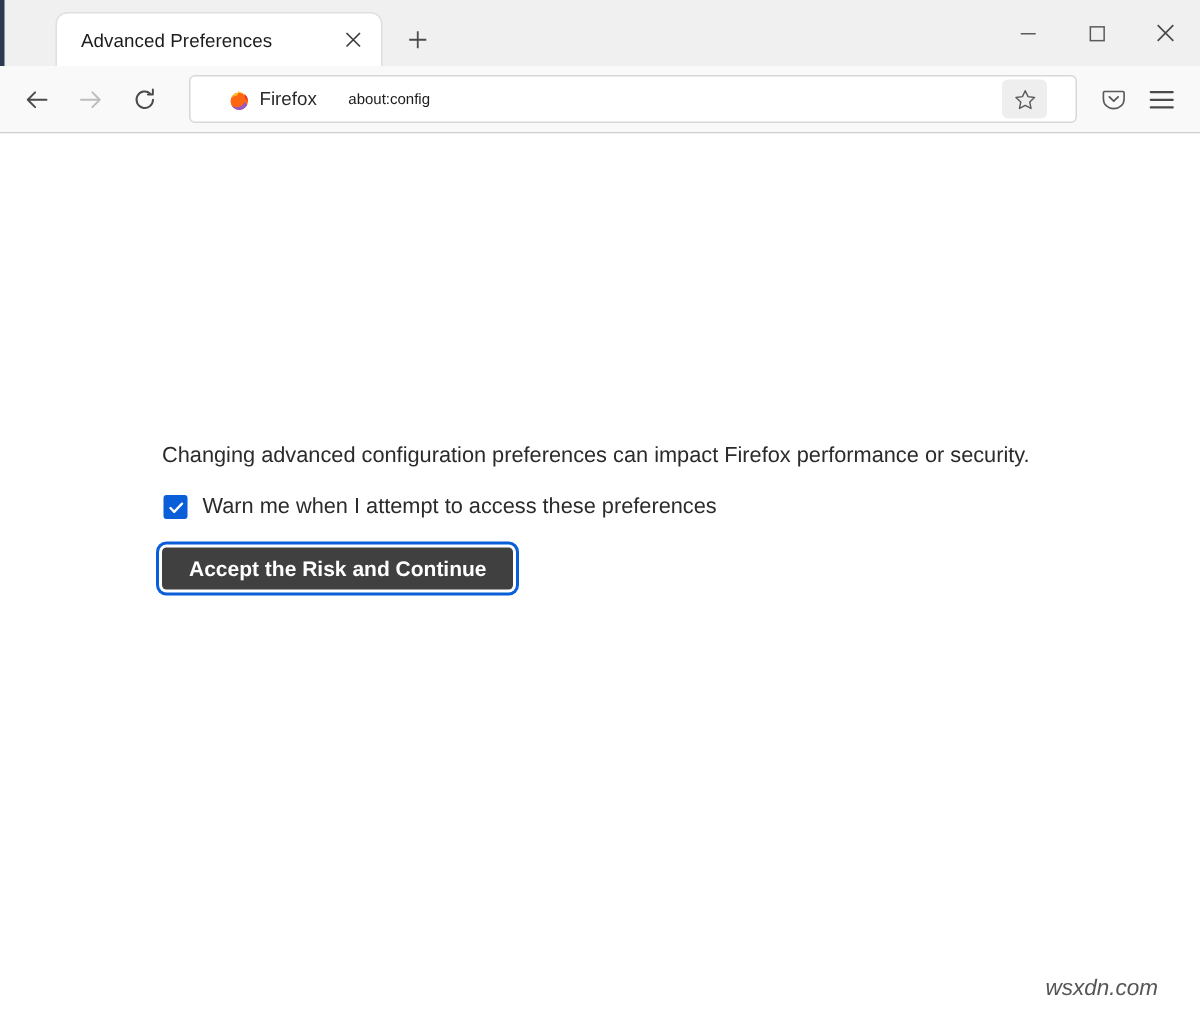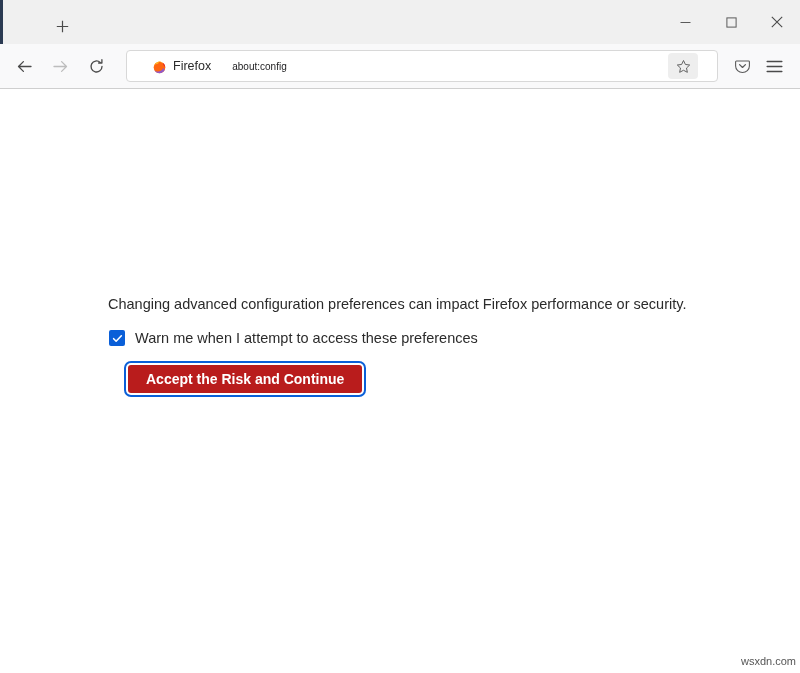--- a/index.html
+++ b/index.html
@@ -233,54 +233,63 @@
     font-size: 14.5px;
     color: #2b2b2b;
   }
 
   .accept-btn {
     display: inline-flex;
     align-items: center;
     justify-content: center;
     height: 28px;
     padding: 0 18px;
-    background: #b91c1c;
+    background: #404040;
     color: #ffffff;
     font-size: 14px;
     font-weight: bold;
     border: none;
     border-radius: 3px;
     box-shadow: 0 0 0 2px #ffffff, 0 0 0 4px #0a5fd8;
-    margin-left: 20px;
+    margin-left: 0;
     font-family: "Liberation Sans", sans-serif;
     cursor: default;
   }
 
   .watermark {
     position: absolute;
-    right: 4px;
+    right: 28px;
     bottom: 6px;
-    font-size: 11px;
+    font-size: 15px;
     color: #555555;
     font-family: "Liberation Sans", sans-serif;
+    font-style: italic;
   }
 
   .ico { display: block; }
 </style>
 </head>
 <body>
 
 <div class="window">
 
   <div class="window-edge-left"></div>
 
   <div class="tabbar">
 
     <div class="tabstrip">
 
+      <div class="tab">
+        <span class="tab-title">Advanced Preferences</span>
+        <span class="tab-close">
+          <svg class="ico" width="11" height="11" viewBox="0 0 11 11" aria-hidden="true">
+            <path d="M1 1 L10 10 M10 1 L1 10" stroke="#3b3b3b" stroke-width="1.1" fill="none"></path>
+          </svg>
+        </span>
+      </div>
 
       <div class="newtab">
         <span>
           <svg class="ico" width="13" height="13" viewBox="0 0 13 13" aria-hidden="true">
             <path d="M6.5 0.8 V12.2 M0.8 6.5 H12.2" stroke="#4b4b4b" stroke-width="1.2" fill="none"></path>
           </svg>
         </span>
       </div>
 
     </div>

